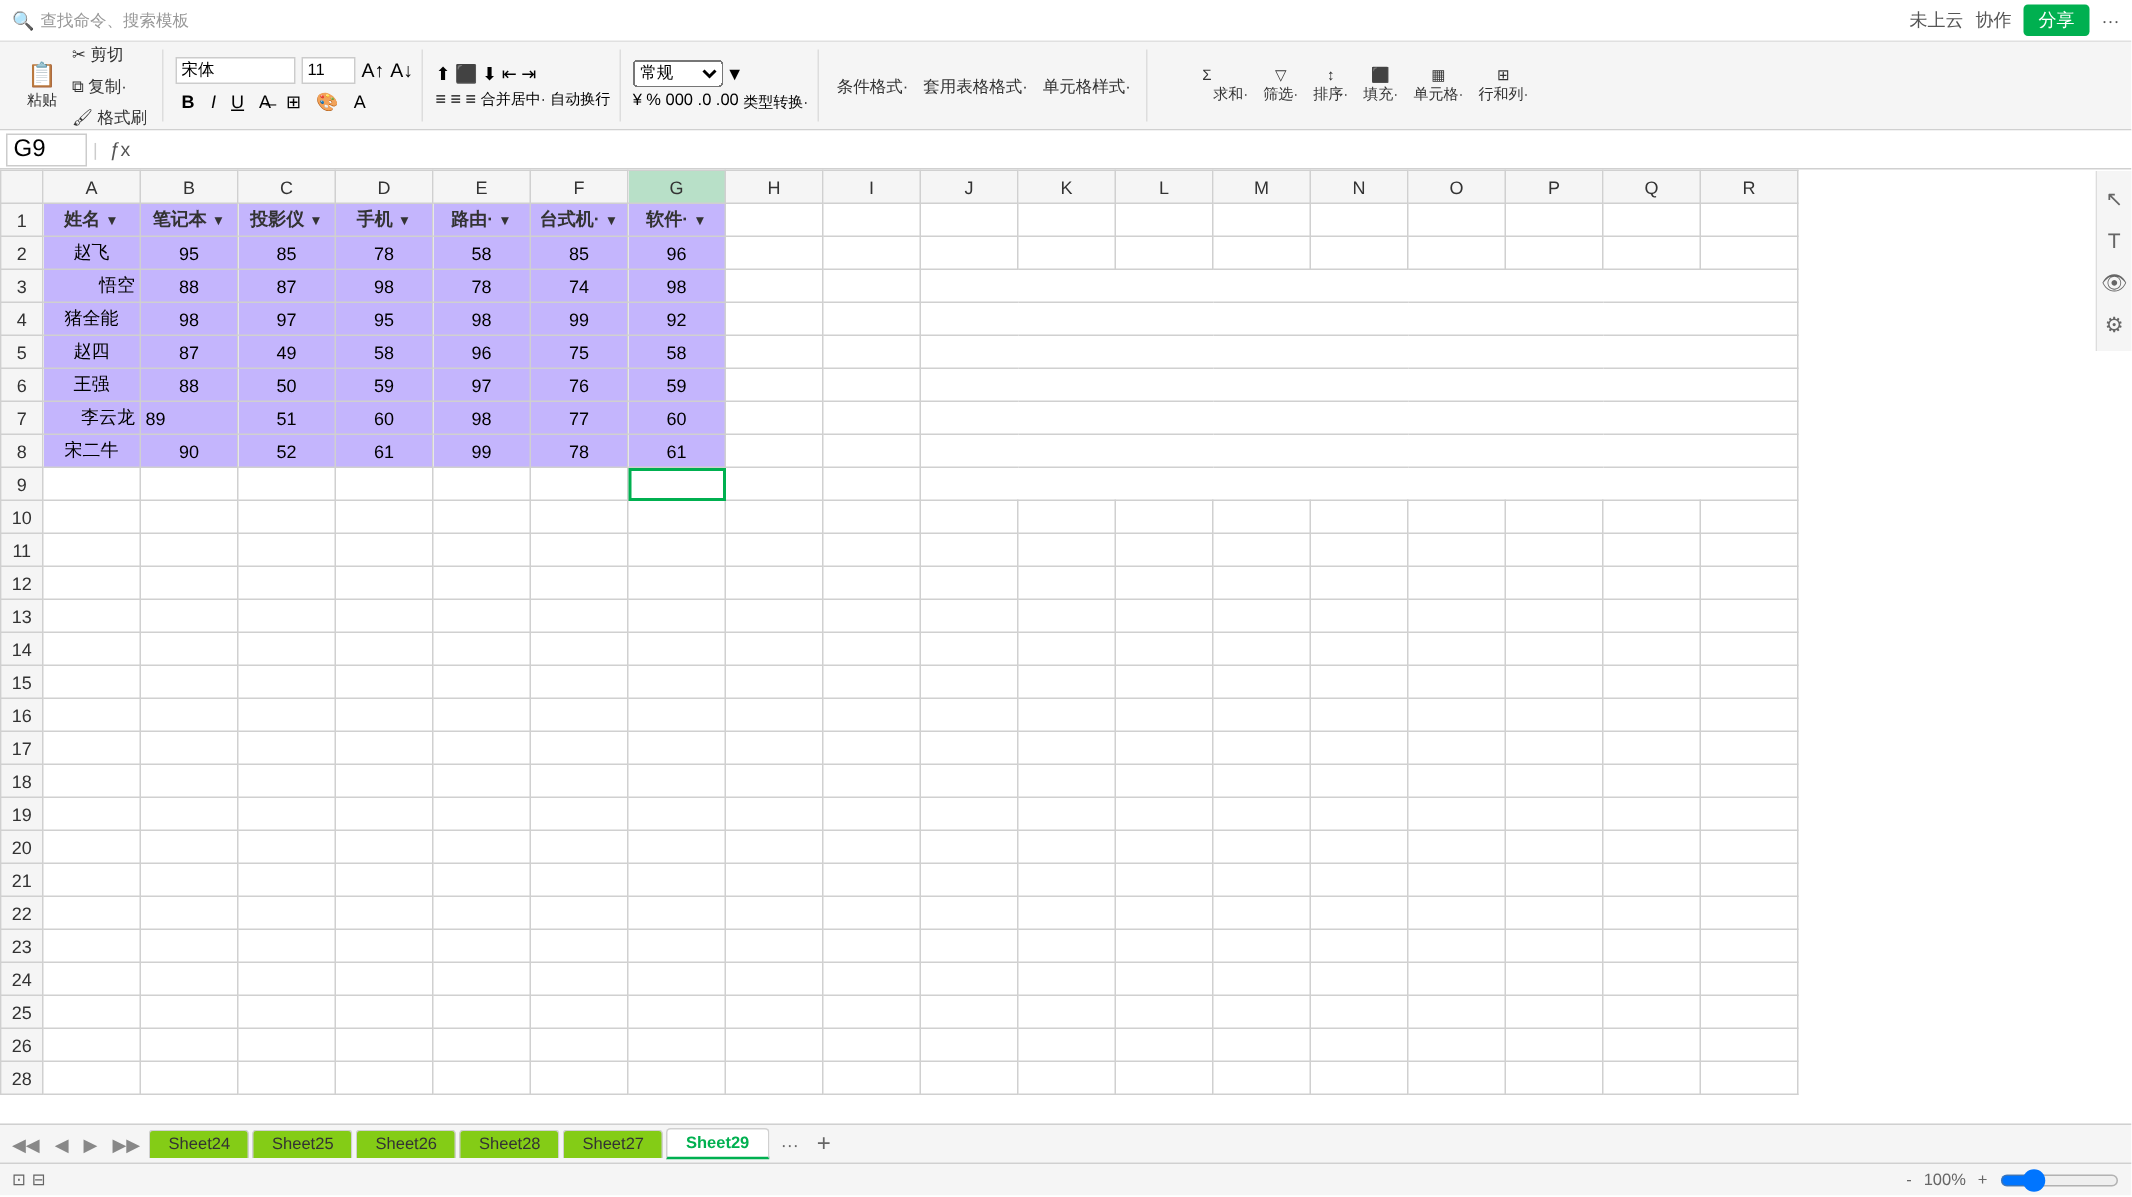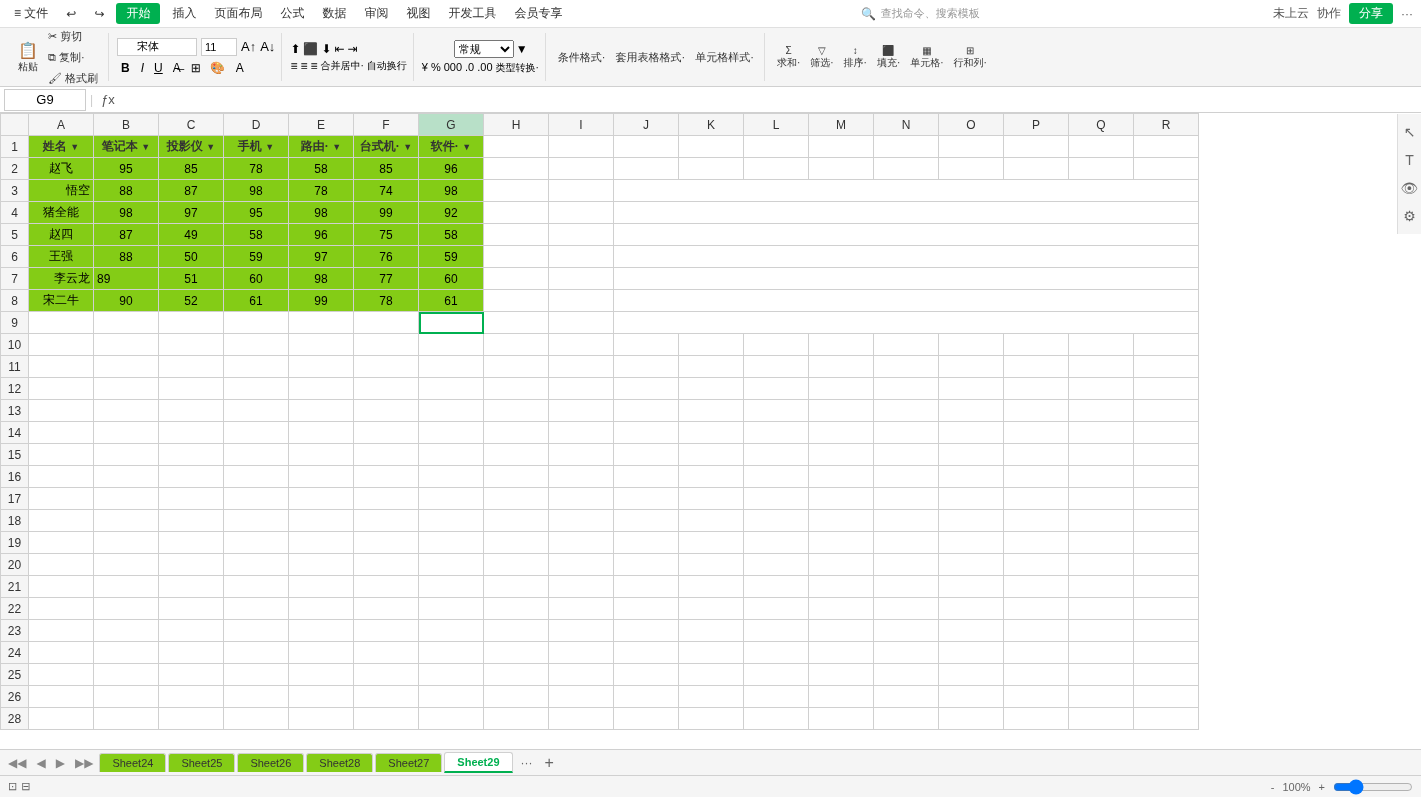--- a/index.html
+++ b/index.html
@@ -90,25 +90,25 @@
     #formula-bar {
       display: flex;
       align-items: center;
       height: 26px;
       border-bottom: 1px solid #d0d0d0;
       background: #fff;
       padding: 0 4px;
       gap: 4px;
     }
     #cell-ref {
-      width: 82px;
+      width: 54px;
       height: 22px;
       border: 1px solid #ccc;
-      text-align: center;
-      font-size: 13px;
+      text-align: left;
+      font-size: 16px;
       padding: 0 4px;
     }
     #formula-icon {
       font-size: 13px;
       color: #555;
       padding: 0 4px;
     }
     #formula-input {
       flex: 1;
       height: 22px;
@@ -175,21 +175,21 @@
       color: #333;
     }
     
     .active-cell {
       outline: 2px solid #00b050;
       outline-offset: -2px;
       background: #fff !important;
     }
     
     .data-area {
-      background: #84cc16;
+      background: #c4b5fd;
     }
 
     
     #sheet-tabs {
       display: flex;
       align-items: center;
       height: 26px;
       background: #f5f5f5;
       border-top: 1px solid #d0d0d0;
       padding: 0 4px;
@@ -261,34 +261,20 @@
       font-size: 14px;
       color: #666;
       cursor: pointer;
       padding: 2px;
     }
   </style>
 </head>
 <body>
 
 <div id="titlebar">
-  <div id="titlebar-left">
-    <span class="title-menu-item">≡ 文件</span>
-    <span class="title-menu-item">↩</span>
-    <span class="title-menu-item">↪</span>
-    <button class="btn-kaishi">开始</button>
-    <span class="title-menu-item">插入</span>
-    <span class="title-menu-item">页面布局</span>
-    <span class="title-menu-item">公式</span>
-    <span class="title-menu-item">数据</span>
-    <span class="title-menu-item">审阅</span>
-    <span class="title-menu-item">视图</span>
-    <span class="title-menu-item">开发工具</span>
-    <span class="title-menu-item">会员专享</span>
-  </div>
   <div id="titlebar-center">
     <span>🔍</span>
     <span style="color:#999;font-size:11px;">查找命令、搜索模板</span>
   </div>
   <div id="titlebar-right">
     <span>未上云</span>
     <span>协作</span>
     <button class="btn-share">分享</button>
     <span>···</span>
   </div>
@@ -305,21 +291,21 @@
       <div style="display:flex;flex-direction:column;gap:2px;">
         <div class="ribbon-btn-small">✂ 剪切</div>
         <div class="ribbon-btn-small">⧉ 复制·</div>
         <div class="ribbon-btn-small">🖌 格式刷</div>
       </div>
     </div>
 
     <div class="ribbon-group">
       <div style="display:flex;flex-direction:column;gap:3px;">
         <div style="display:flex;align-items:center;gap:4px;">
-          <input value="宋体" style="width: 80px; height: 18px; font-size: 11px; border: 1px solid rgb(204, 204, 204); padding: 0px 19px;">
+          <input value="宋体" style="width: 80px; height: 18px; font-size: 11px; border: 1px solid rgb(204, 204, 204); padding: 0px 3px;">
           <input value="11" style="width: 36px; height: 18px; font-size: 11px; border: 1px solid rgb(204, 204, 204); padding: 0px 3px;">
           <span style="cursor:pointer;font-size:13px;">A↑</span>
           <span style="cursor:pointer;font-size:13px;">A↓</span>
         </div>
         <div style="display:flex;align-items:center;gap:4px;">
           <span style="font-weight:bold;cursor:pointer;padding:1px 3px;border:1px solid transparent;">B</span>
           <span style="font-style:italic;cursor:pointer;padding:1px 3px;">I</span>
           <span style="text-decoration:underline;cursor:pointer;padding:1px 3px;">U</span>
           <span style="cursor:pointer;padding:1px 3px;">A̶</span>
           <span style="cursor:pointer;padding:1px 3px;">⊞</span>
@@ -343,21 +329,21 @@
           <span style="cursor:pointer;">≡</span>
           <span style="cursor:pointer;">≡</span>
           <span style="cursor:pointer;font-size:10px;">合并居中·</span>
           <span style="cursor:pointer;font-size:10px;">自动换行</span>
         </div>
       </div>
     </div>
 
     <div class="ribbon-group">
       <div style="display:flex;flex-direction:column;gap:3px;">
-        <div style="display:flex;align-items:center;gap:2px;margin-left:32px;">
+        <div style="display:flex;align-items:center;gap:2px;">
           <select style="height:18px;font-size:11px;width:60px;">
             <option>常规</option>
           </select>
           <span style="cursor:pointer;">▼</span>
         </div>
         <div style="display:flex;gap:3px;font-size:11px;">
           <span style="cursor:pointer;">¥</span>
           <span style="cursor:pointer;">%</span>
           <span style="cursor:pointer;">000</span>
           <span style="cursor:pointer;">.0</span>
@@ -369,21 +355,21 @@
 
     <div class="ribbon-group">
       <div class="ribbon-btn-small">条件格式·</div>
       <div class="ribbon-btn-small">套用表格格式·</div>
       <div class="ribbon-btn-small">单元格样式·</div>
     </div>
 
     <div class="ribbon-group">
       <div class="ribbon-btn">
         <span>Σ</span>
-        <span style="font-size:10px;">求和·</span>
+        <span style="font-size:10px;margin-left:32px;">求和·</span>
       </div>
       <div class="ribbon-btn">
         <span>▽</span>
         <span style="font-size:10px;">筛选·</span>
       </div>
       <div class="ribbon-btn">
         <span>↕</span>
         <span style="font-size:10px;">排序·</span>
       </div>
       <div class="ribbon-btn">

